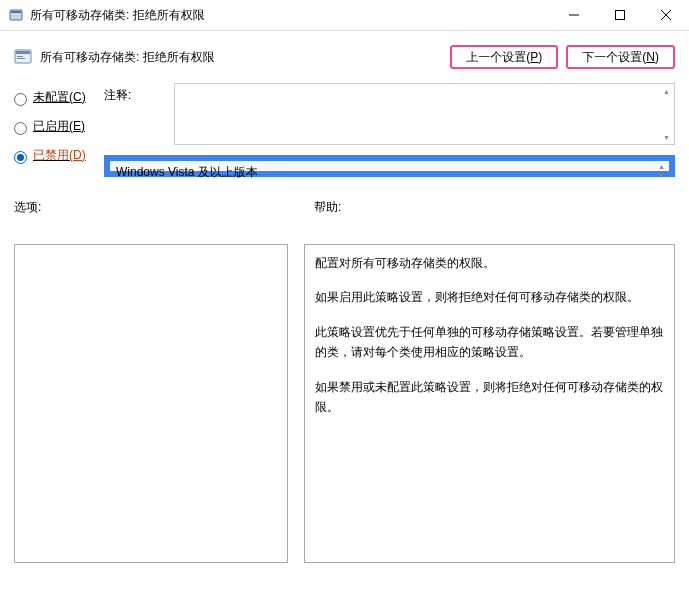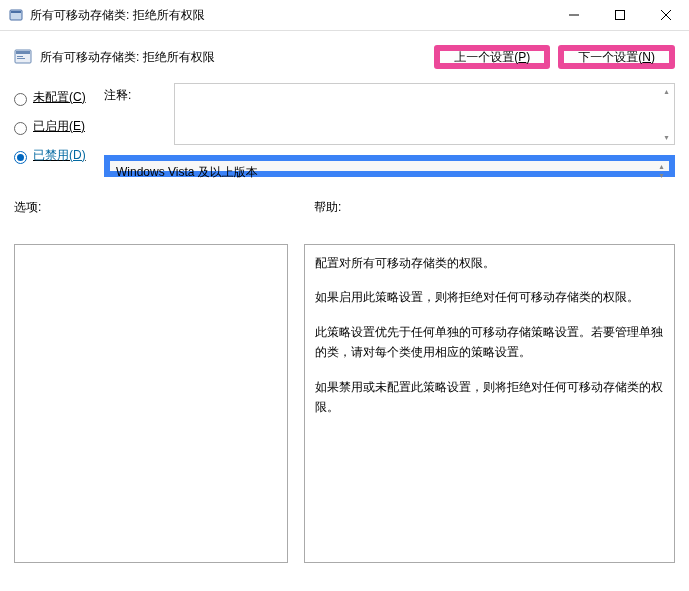--- a/index.html
+++ b/index.html
@@ -10,31 +10,31 @@
     .titlebar-icon { width: 16px; height: 16px; display: flex; align-items: center; justify-content: center; margin-right: 6px; }
     .titlebar-title { font-size: 12px; flex: 1; }
     .titlebar-controls { display: flex; height: 100%; }
     .win-btn { width: 46px; height: 100%; display: flex; align-items: center; justify-content: center; font-size: 10px; }
     .win-btn svg { display: block; }
     
     
     .header { padding: 14px 14px 12px 14px; display: flex; align-items: center; }
     .header-icon { width: 18px; height: 18px; margin-right: 8px; display: flex; align-items: center; justify-content: center; }
     .header-title { font-size: 12px; flex: 1; }
-    .nav-btn { height: 24px; padding: 0 14px; margin-left: 8px; border: 6px solid #ec4899; border-radius: 3px; background: #fdfdfd; font-size: 12px; display: inline-flex; align-items: center; }
+    .nav-btn { height: 24px; padding: 0 14px; margin-left: 8px; border: 2px solid #ec4899; border-radius: 3px; background: #fdfdfd; font-size: 12px; display: inline-flex; align-items: center; }
     
     
     .config { display: flex; padding: 2px 14px 8px 14px; }
     .radio-col { width: 90px; padding-top: 6px; }
     .radio-row { display: flex; align-items: flex-end; margin-bottom: 12px; text-decoration: underline; }
     .radio { width: 13px; height: 13px; border: 1px solid #666; border-radius: 50%; margin-right: 6px; display: inline-flex; align-items: center; justify-content: center; }
     .radio.selected { border-color: #0067c0; }
     .radio.selected::after { content:""; width: 7px; height: 7px; background: #0067c0; border-radius: 50%; }
     .radio-label { font-size: 12px; }
-    .radio-label.selected { color: #0369a1; }
+    .radio-label.selected { color: #c2410c; }
     
     .right-col { flex: 1; display: flex; flex-direction: column; }
     .field-row { display: flex; margin-bottom: 10px; }
     .field-label { width: 70px; font-size: 12px; padding-top: 4px; }
     .comment-box { flex: 1; height: 62px; border: 1px solid #ccc; background: #fff; position: relative; }
     .platform-box { flex: 1; height: 22px; border: 6px solid #3b82f6; background: #f7f7f7; padding: 3px 6px; font-size: 12px; position: relative; display: flex; align-items: flex-start; }
     .stepper { position: absolute; right: 1px; top: 1px; bottom: 1px; width: 13px; display: flex; flex-direction: column; justify-content: space-between; }
     .stepper span { height: 12px; display: flex; align-items: center; justify-content: center; font-size: 8px; color: #888; }
     
     

